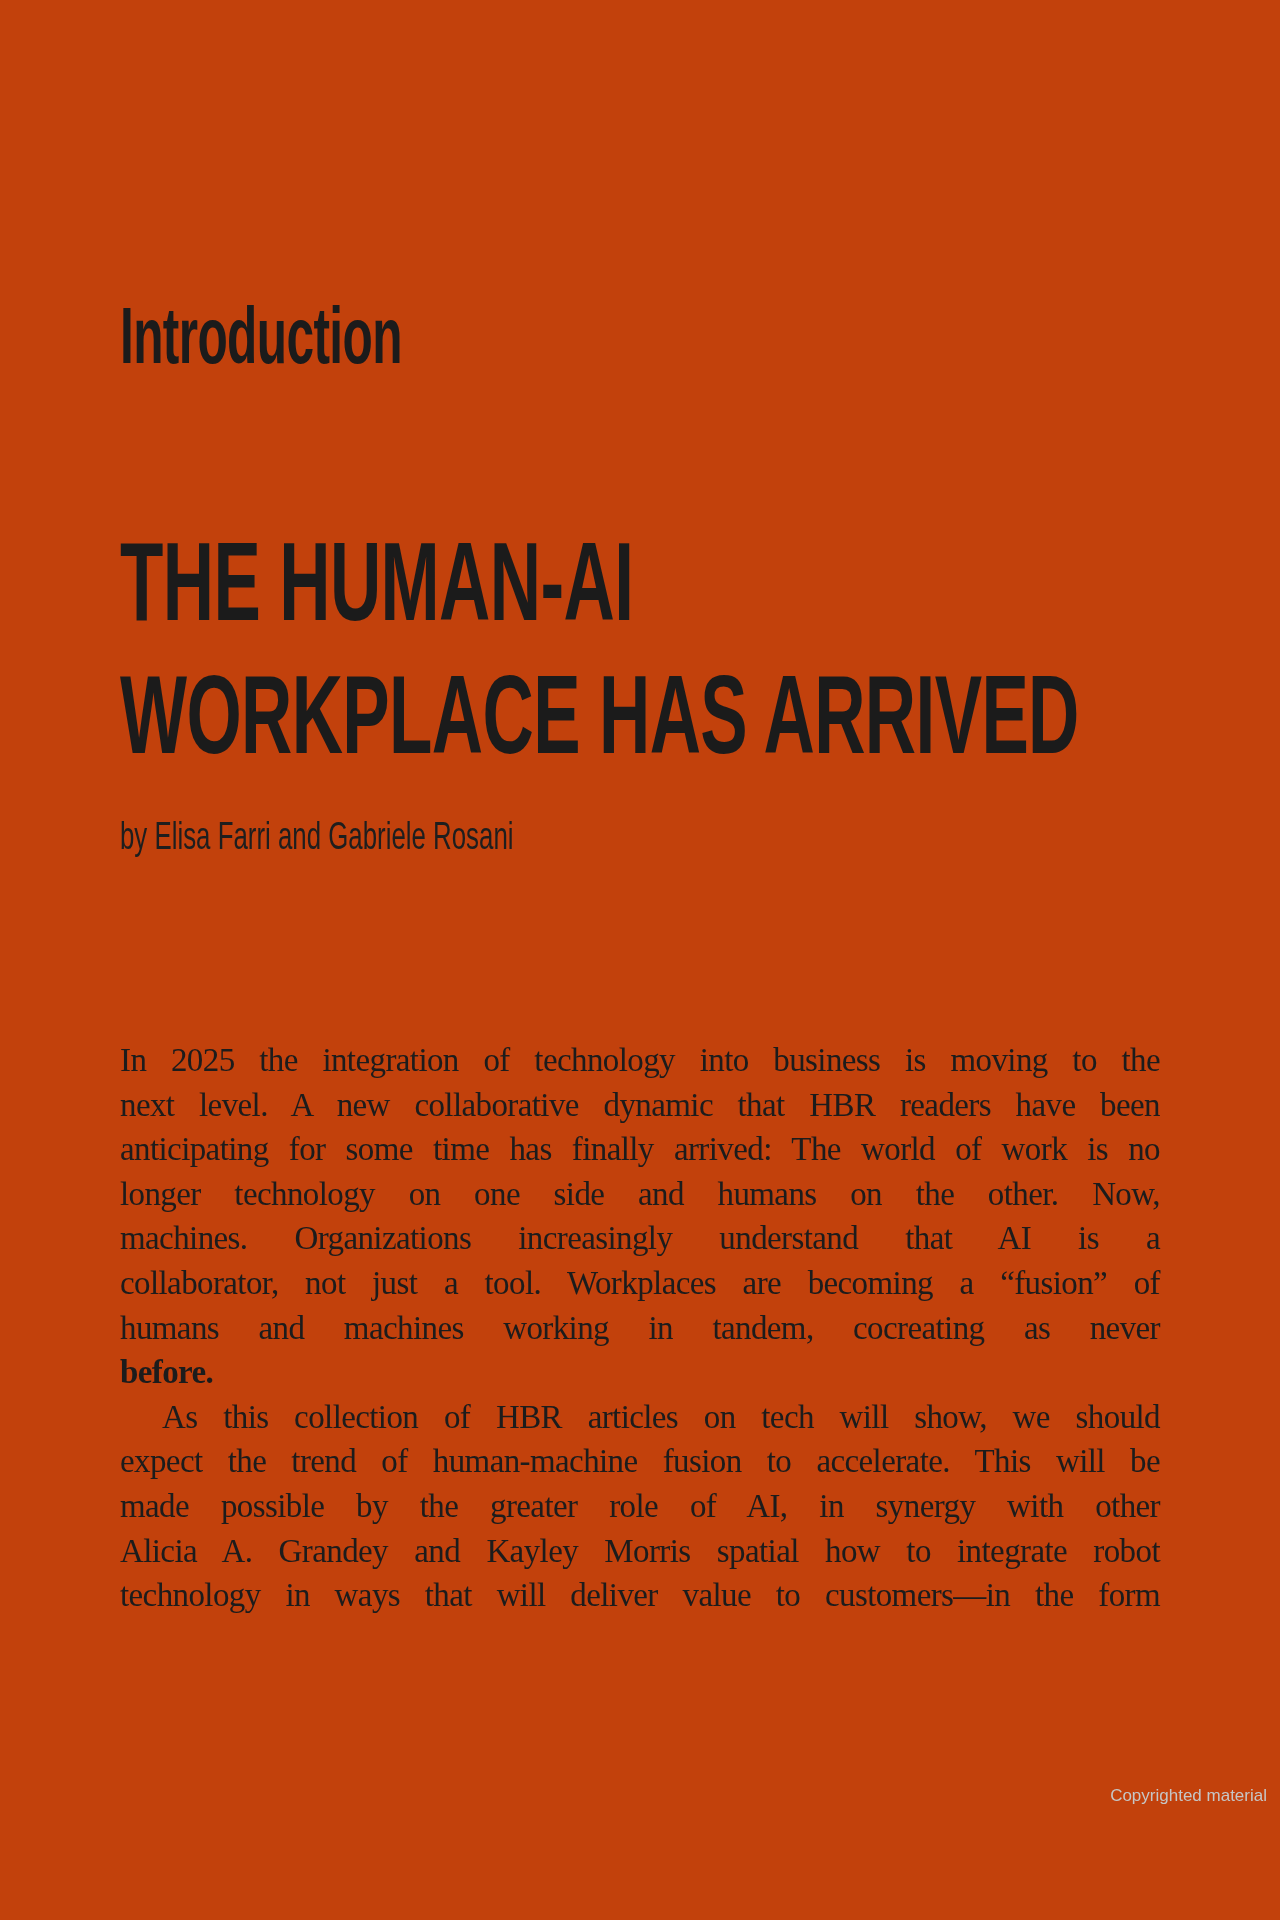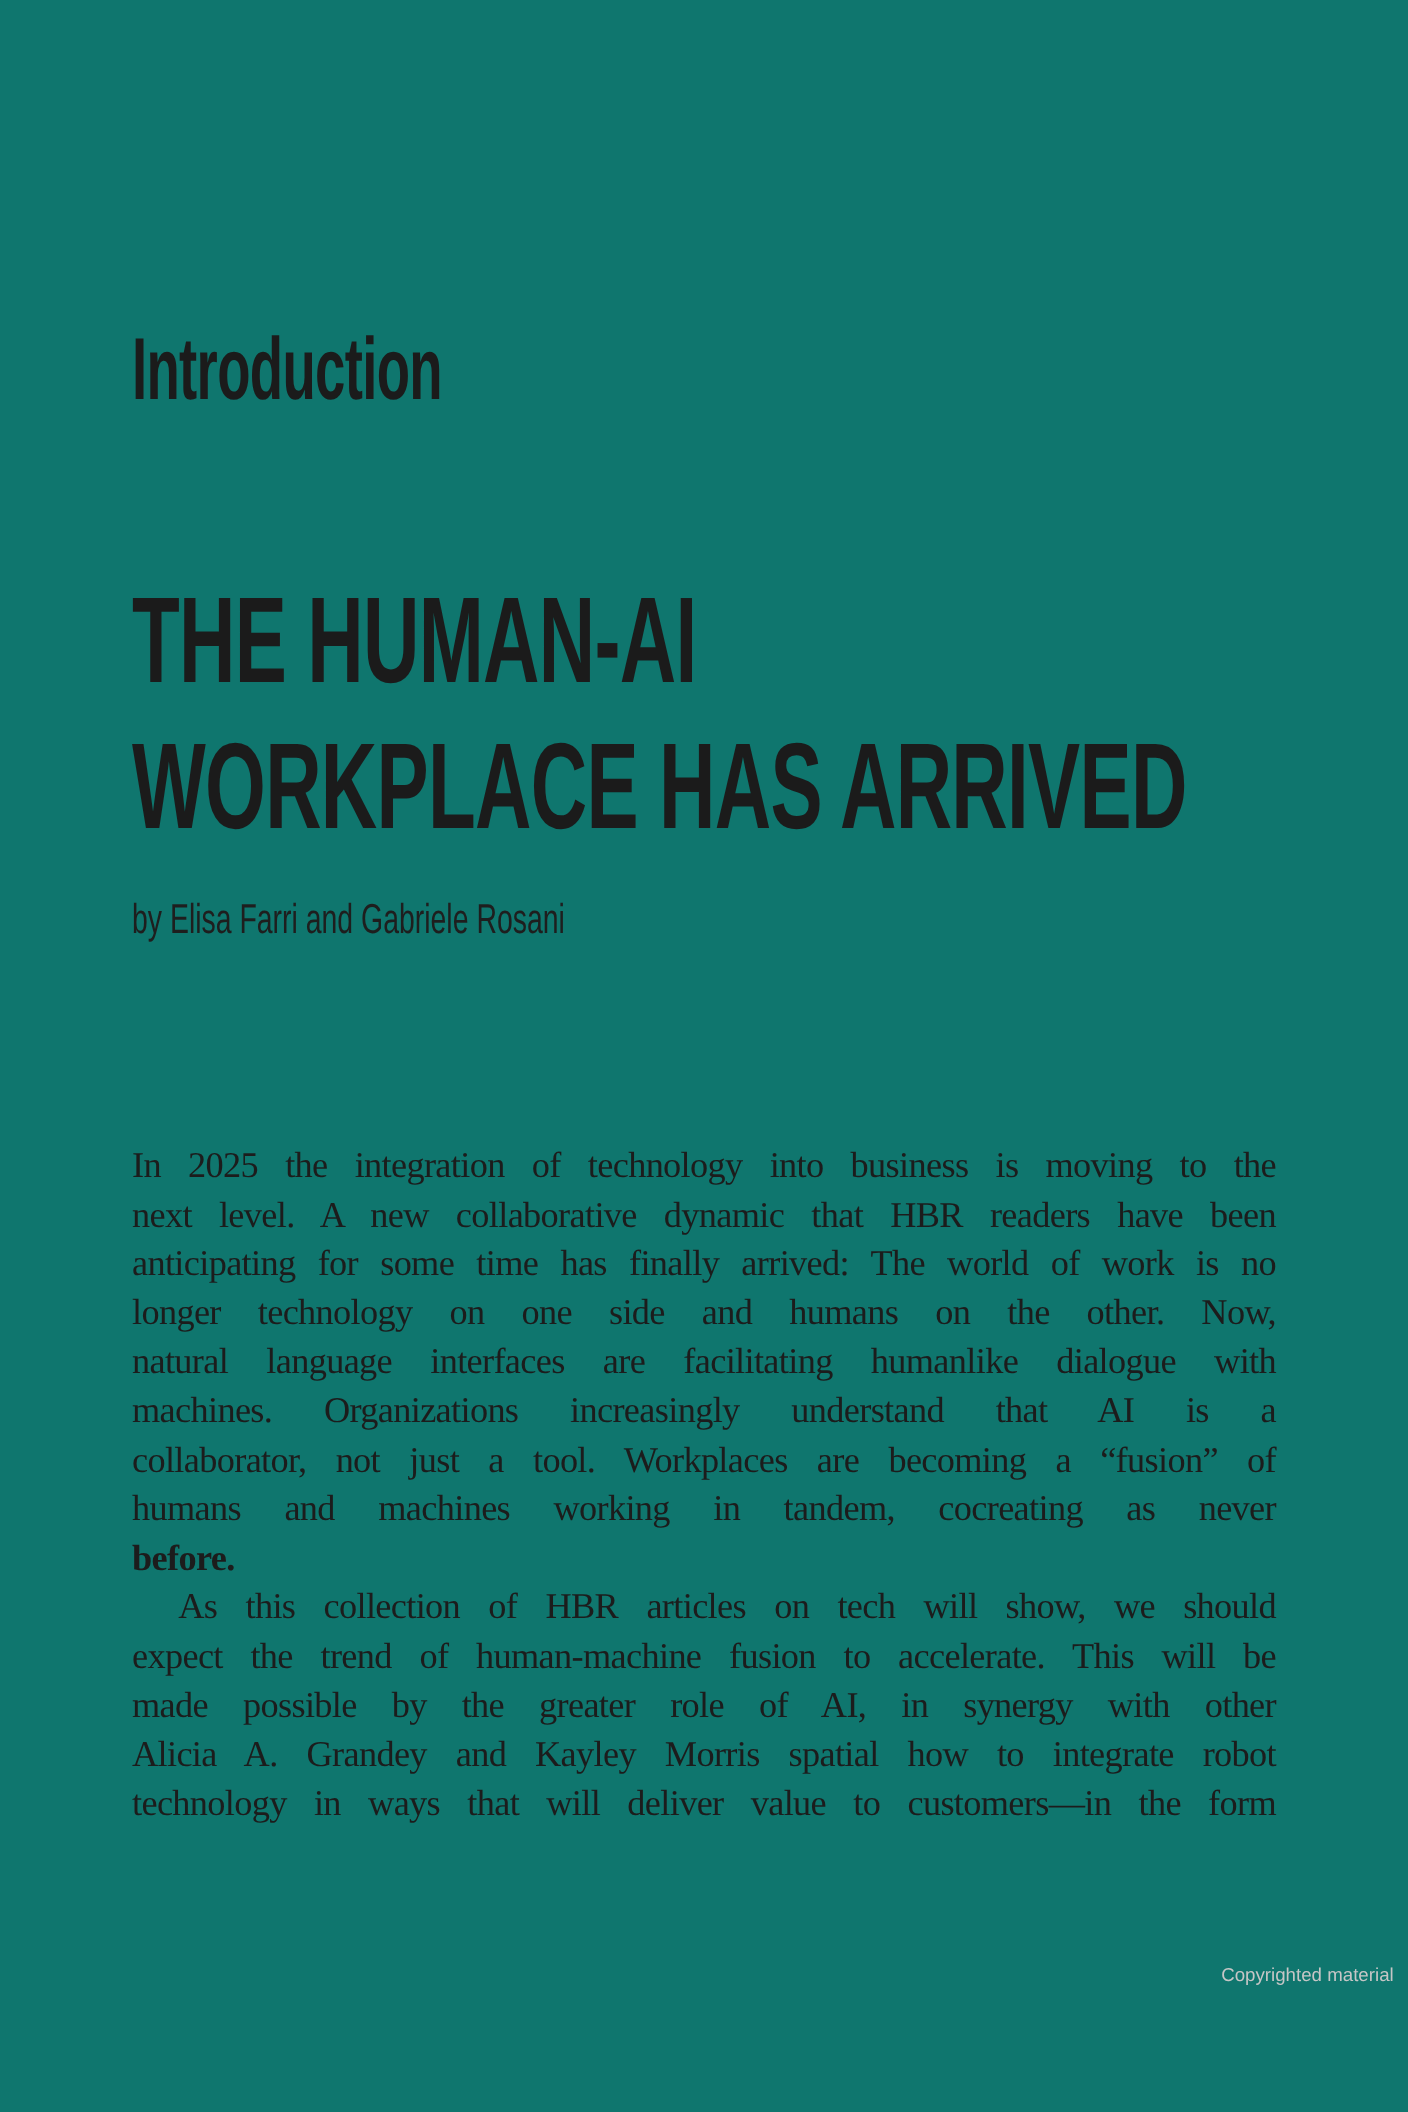--- a/index.html
+++ b/index.html
@@ -4,21 +4,21 @@
 <style>
   html, body {
     margin: 0;
     padding: 0;
     background: #ffffff;
   }
   .page {
     position: relative;
     width: 1280px;
     height: 1920px;
-    background: #0f766e;
+    background: #c2410c;
     overflow: hidden;
     font-family: "Liberation Serif", serif;
   }
 
   
   .kicker {
     position: absolute;
     left: 120px;
     top: 296px;
     font-family: "Liberation Sans", sans-serif;
@@ -121,21 +121,20 @@
   <div class="byline">
     <span class="condense">by Elisa Farri and Gabriele Rosani</span>
   </div>
 
   <div class="body-text">
       <div class="paragraph">
         <div class="line">In 2025 the integration of technology into business is moving to the</div>
         <div class="line">next level. A new collaborative dynamic that HBR readers have been</div>
         <div class="line">anticipating for some time has finally arrived: The world of work is no</div>
         <div class="line">longer technology on one side and humans on the other. Now,</div>
-        <div class="line">natural language interfaces are facilitating humanlike dialogue with</div>
         <div class="line">machines. Organizations increasingly understand that AI is a</div>
         <div class="line">collaborator, not just a tool. Workplaces are becoming a “fusion” of</div>
         <div class="line">humans and machines working in tandem, cocreating as never</div>
         <div class="line line-left">before.</div>
       </div>
       <div class="paragraph">
         <div class="line first-indent">As this collection of HBR articles on tech will show, we should</div>
         <div class="line">expect the trend of human-machine fusion to accelerate. This will be</div>
         <div class="line">made possible by the greater role of AI, in synergy with other</div>
         <div class="line">Alicia A. Grandey and Kayley Morris spatial how to integrate robot</div>

